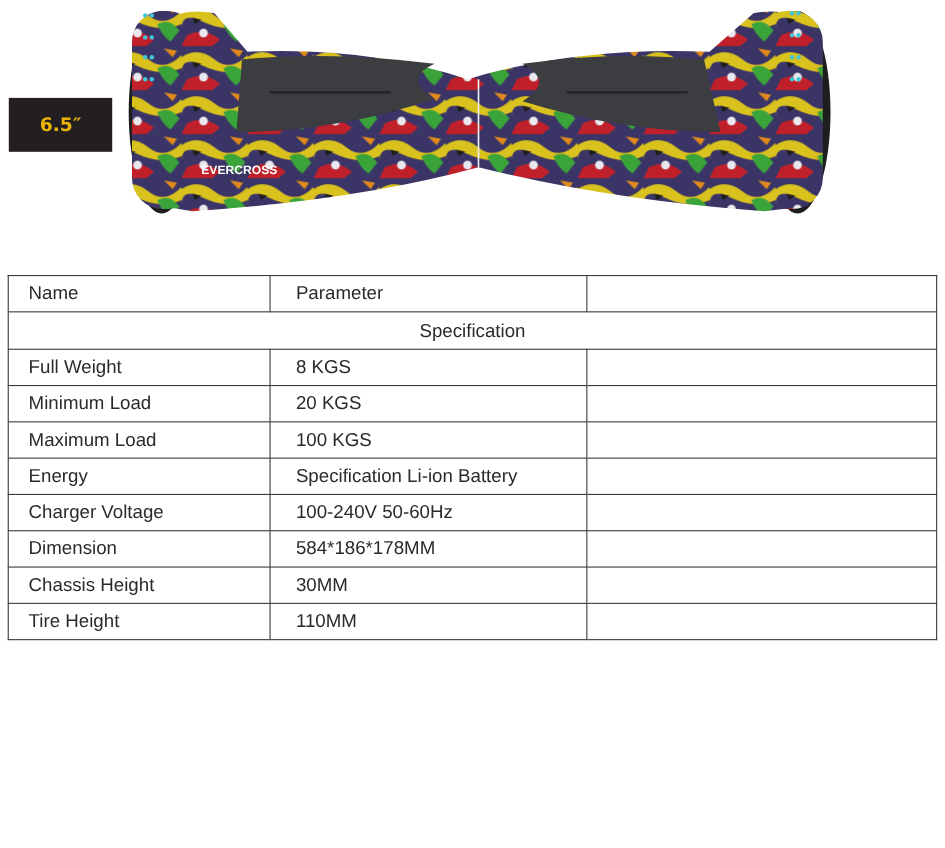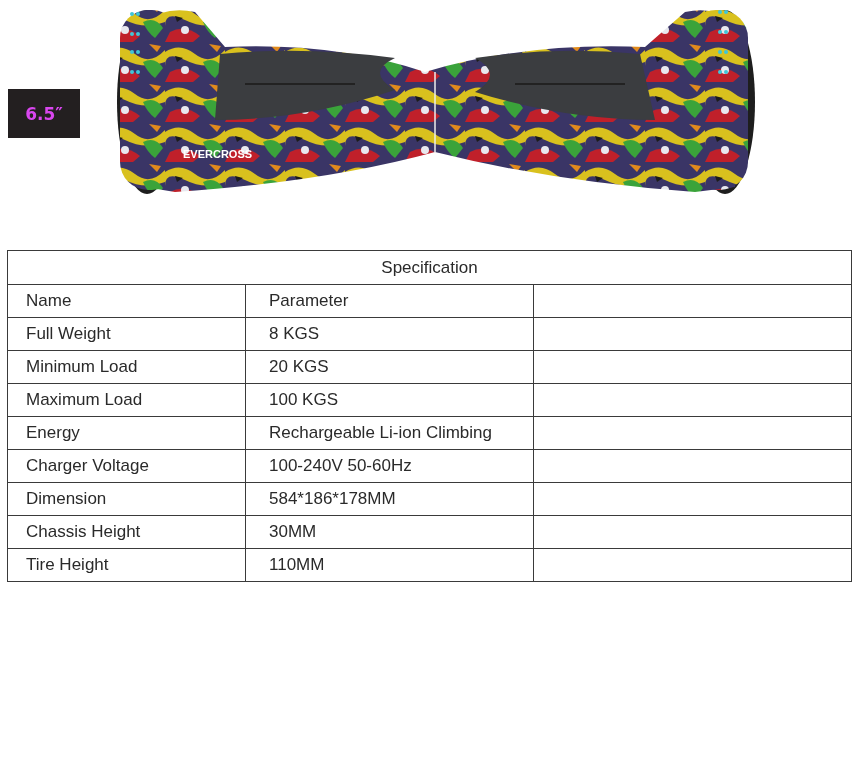--- a/index.html
+++ b/index.html
@@ -1,20 +1,20 @@
 <!DOCTYPE html>
 <html><head>
 <meta charset="utf-8">
 <style>
   html, body { margin: 0; padding: 0; background: #ffffff; }
   body { width: 859px; height: 771px; position: relative; overflow: hidden;
          font-family: "Liberation Sans", sans-serif; color: #222; }
 
-  .size-badge { position: absolute; left: 8px; top: 89px; width: 72px; height: 49px;
-                background: #231f20; color: #d946ef; display: flex; align-items: center;
+  .size-badge { position: absolute; left: 8px; top: 89px; width: 94px; height: 49px;
+                background: #231f20; color: #eab308; display: flex; align-items: center;
                 justify-content: center; font-family: "DejaVu Sans", sans-serif;
                 font-weight: bold; font-size: 17px; }
 
   .hero { position: absolute; left: 105px; top: 2px; width: 660px; height: 200px; }
 
   table.spec { position: absolute; left: 7px; top: 250px; width: 845px;
                border-collapse: collapse; font-size: 17px; color: #2a2a2a; }
   table.spec td { border: 1.5px solid #3a3a3a; padding: 0; height: 32px;
                   vertical-align: middle; }
   table.spec td.title { text-align: center; height: 33px; }
@@ -79,45 +79,45 @@
   <line x1="410" y1="82" x2="520" y2="82" stroke="#222" stroke-width="2"></line>
 
   <line x1="330" y1="70" x2="330" y2="150" stroke="#eee" stroke-width="1.5"></line>
 
   <text x="78" y="156" fill="#ffffff" font-size="11" font-family="Liberation Sans, sans-serif" font-weight="bold">EVERCROSS</text>
 </svg>
 
 <table class="spec">
   <tbody>
       <tr>
-    <td class="title" colspan="3">Specification</td>
-  </tr>
-  <tr>
     <td class="c1">Name</td>
     <td class="c2">Parameter</td>
     <td class="c3"></td>
+  </tr>
+  <tr>
+    <td class="title" colspan="3">Specification</td>
   </tr>
   <tr>
     <td class="c1">Full Weight</td>
     <td class="c2">8 KGS</td>
     <td class="c3"></td>
   </tr>
   <tr>
     <td class="c1">Minimum Load</td>
     <td class="c2">20 KGS</td>
     <td class="c3"></td>
   </tr>
   <tr>
     <td class="c1">Maximum Load</td>
     <td class="c2">100 KGS</td>
     <td class="c3"></td>
   </tr>
   <tr>
     <td class="c1">Energy</td>
-    <td class="c2">Rechargeable Li-ion Climbing</td>
+    <td class="c2">Specification Li-ion Battery</td>
     <td class="c3"></td>
   </tr>
   <tr>
     <td class="c1">Charger Voltage</td>
     <td class="c2">100-240V 50-60Hz</td>
     <td class="c3"></td>
   </tr>
   <tr>
     <td class="c1">Dimension</td>
     <td class="c2">584*186*178MM</td>

